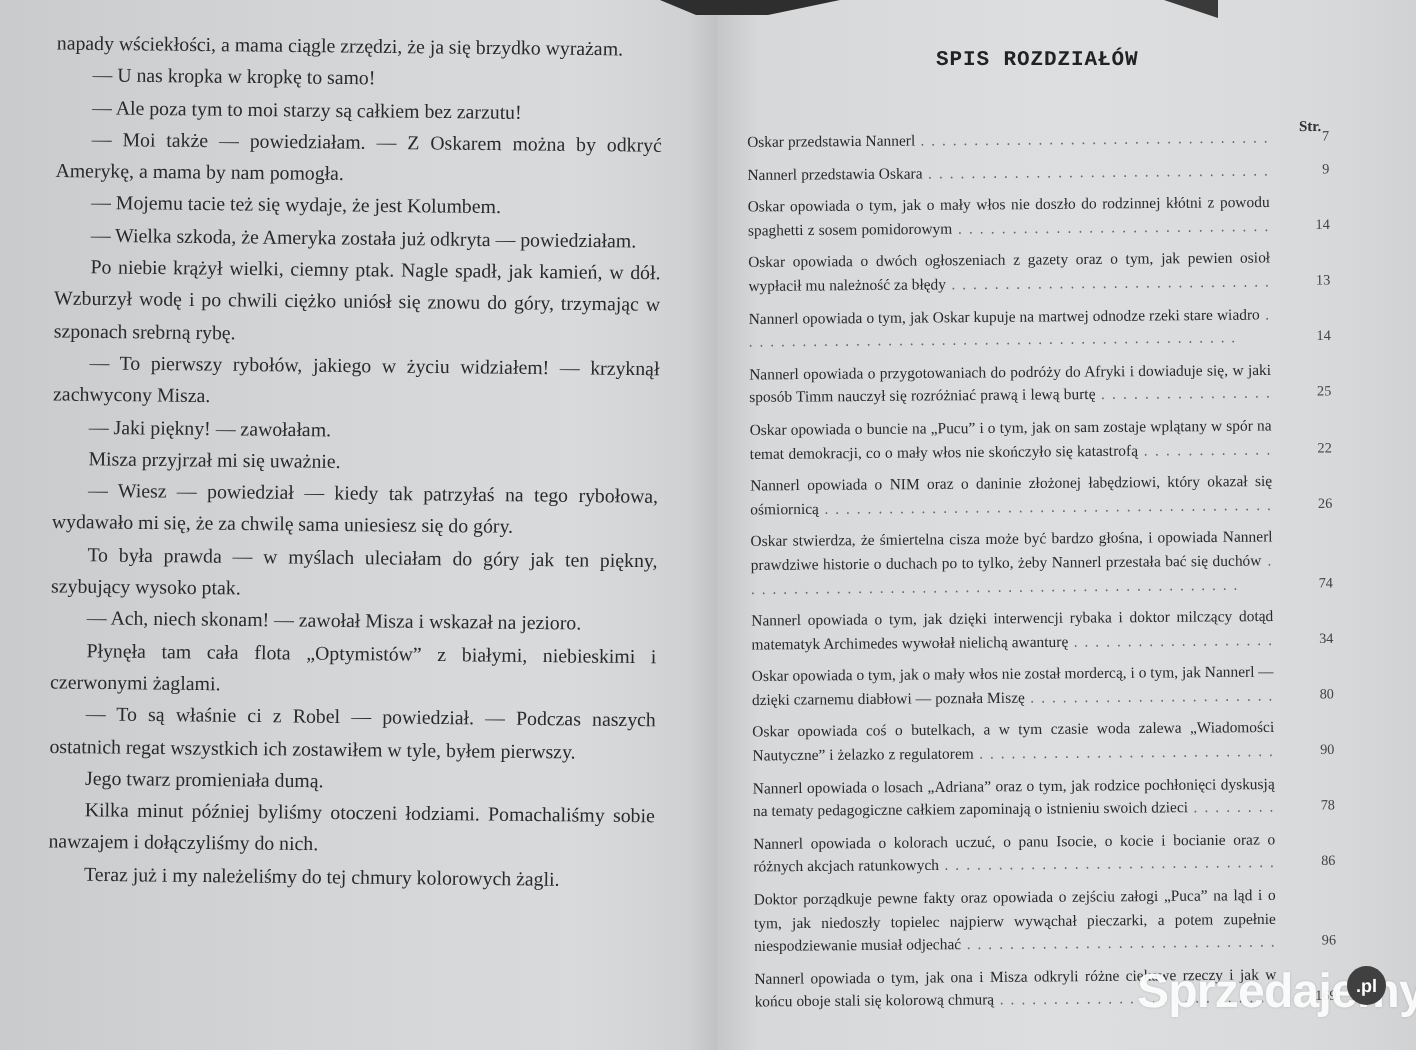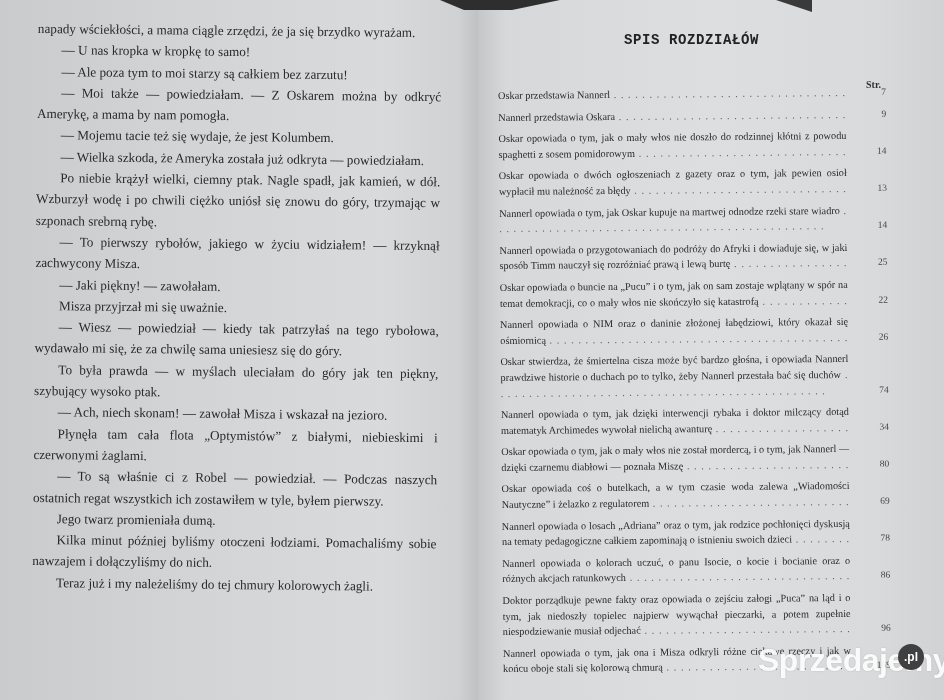--- a/index.html
+++ b/index.html
@@ -163,21 +163,21 @@
         <div class="toc-entry">
           <span class="title" style="--lines: 2;">Nannerl opowiada o tym, jak dzięki interwencji rybaka i doktor milczący dotąd matematyk Archimedes wywołał nielichą awanturę</span>
           <span class="page-num">34</span>
         </div>
         <div class="toc-entry">
           <span class="title" style="--lines: 2;">Oskar opowiada o tym, jak o mały włos nie został mordercą, i o tym, jak Nannerl — dzięki czarnemu diabłowi — poznała Miszę</span>
           <span class="page-num">80</span>
         </div>
         <div class="toc-entry">
           <span class="title" style="--lines: 2;">Oskar opowiada coś o butelkach, a w tym czasie woda zalewa „Wiadomości Nautyczne” i żelazko z regulatorem</span>
-          <span class="page-num">69</span>
+          <span class="page-num">90</span>
         </div>
         <div class="toc-entry">
           <span class="title" style="--lines: 2;">Nannerl opowiada o losach „Adriana” oraz o tym, jak rodzice pochłonięci dyskusją na tematy pedagogiczne całkiem zapominają o istnieniu swoich dzieci</span>
           <span class="page-num">78</span>
         </div>
         <div class="toc-entry">
           <span class="title" style="--lines: 2;">Nannerl opowiada o kolorach uczuć, o panu Isocie, o kocie i bocianie oraz o różnych akcjach ratunkowych</span>
           <span class="page-num">86</span>
         </div>
         <div class="toc-entry">

